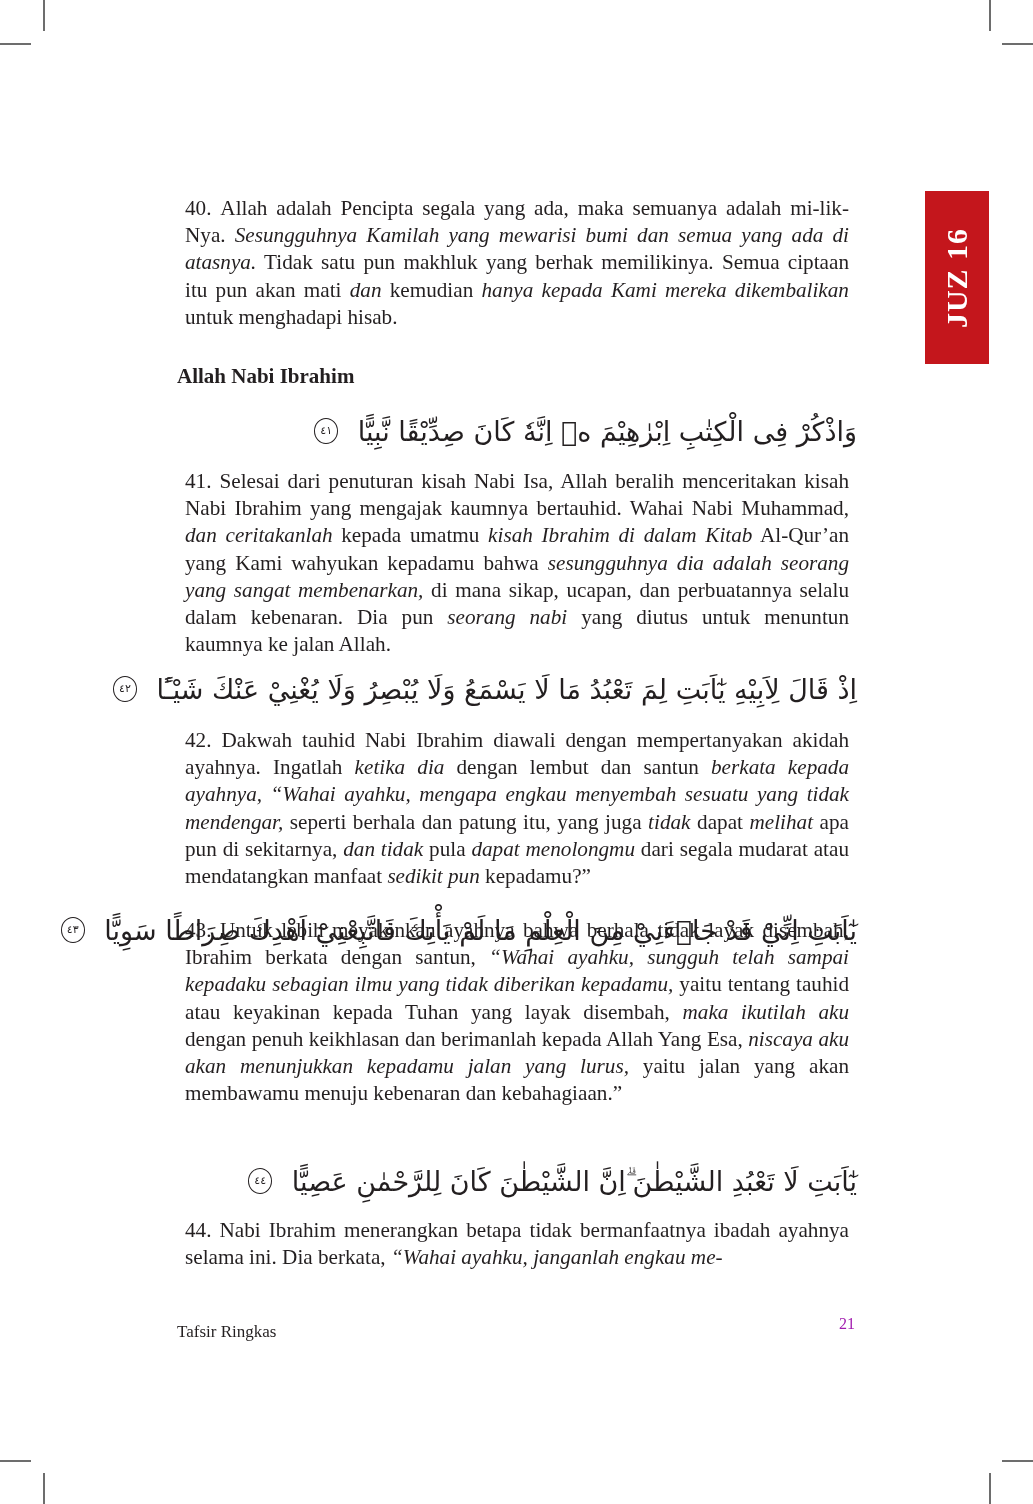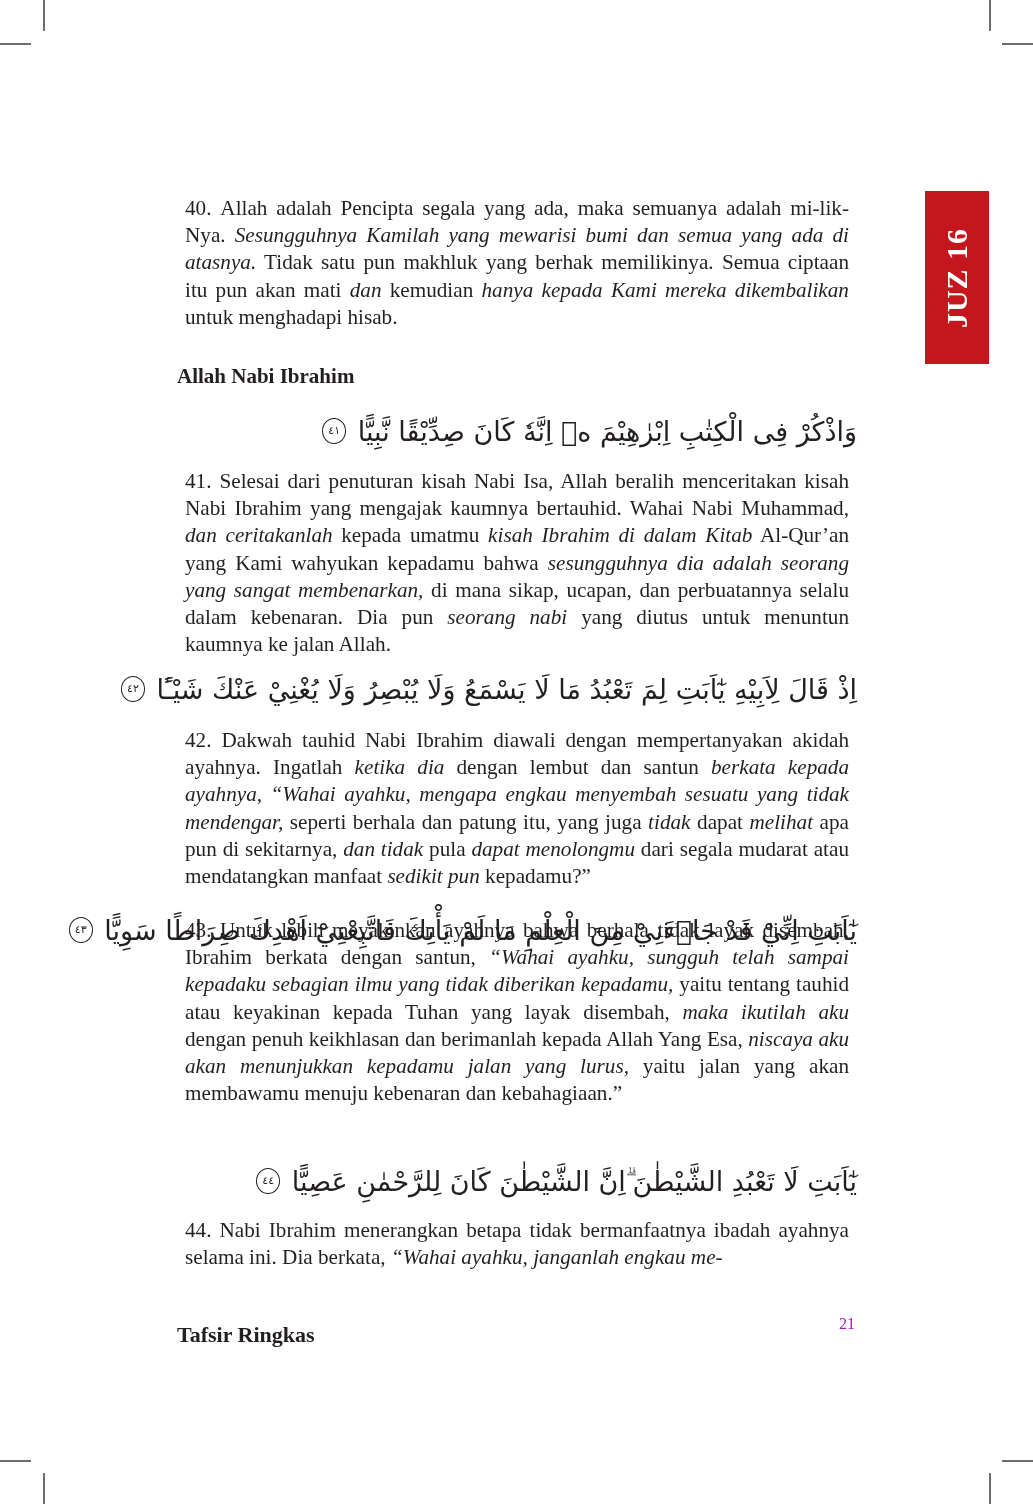--- a/index.html
+++ b/index.html
@@ -62,21 +62,21 @@
       display: inline-block;
       direction: ltr;
       width: 22px;
       height: 24px;
       border: 1.5px solid #231f20;
       border-radius: 50%;
       font-size: 11px;
       line-height: 24px;
       text-align: center;
       vertical-align: middle;
-      margin-right: 3px;
+      margin-right: 11px;
       font-family: "DejaVu Sans", sans-serif;
       position: relative;
       top: -3px;
     }
 
     .juz-tab {
       position: absolute;
       left: 925px;
       top: 191px;
       width: 64px;
@@ -93,23 +93,22 @@
       font-weight: bold;
       font-size: 30px;
       letter-spacing: 1px;
       font-family: "Liberation Serif", "DejaVu Serif", serif;
     }
 
     .footer-left {
       position: absolute;
       left: 177px;
       top: 1322px;
-      font-size: 22px;
+      font-size: 17px;
       color: #231f20;
-      font-weight: bold;
     }
     .footer-right {
       position: absolute;
       right: 178px;
       top: 1315px;
       font-size: 16px;
       color: #a21caf;
     }
   </style>
 </head>

